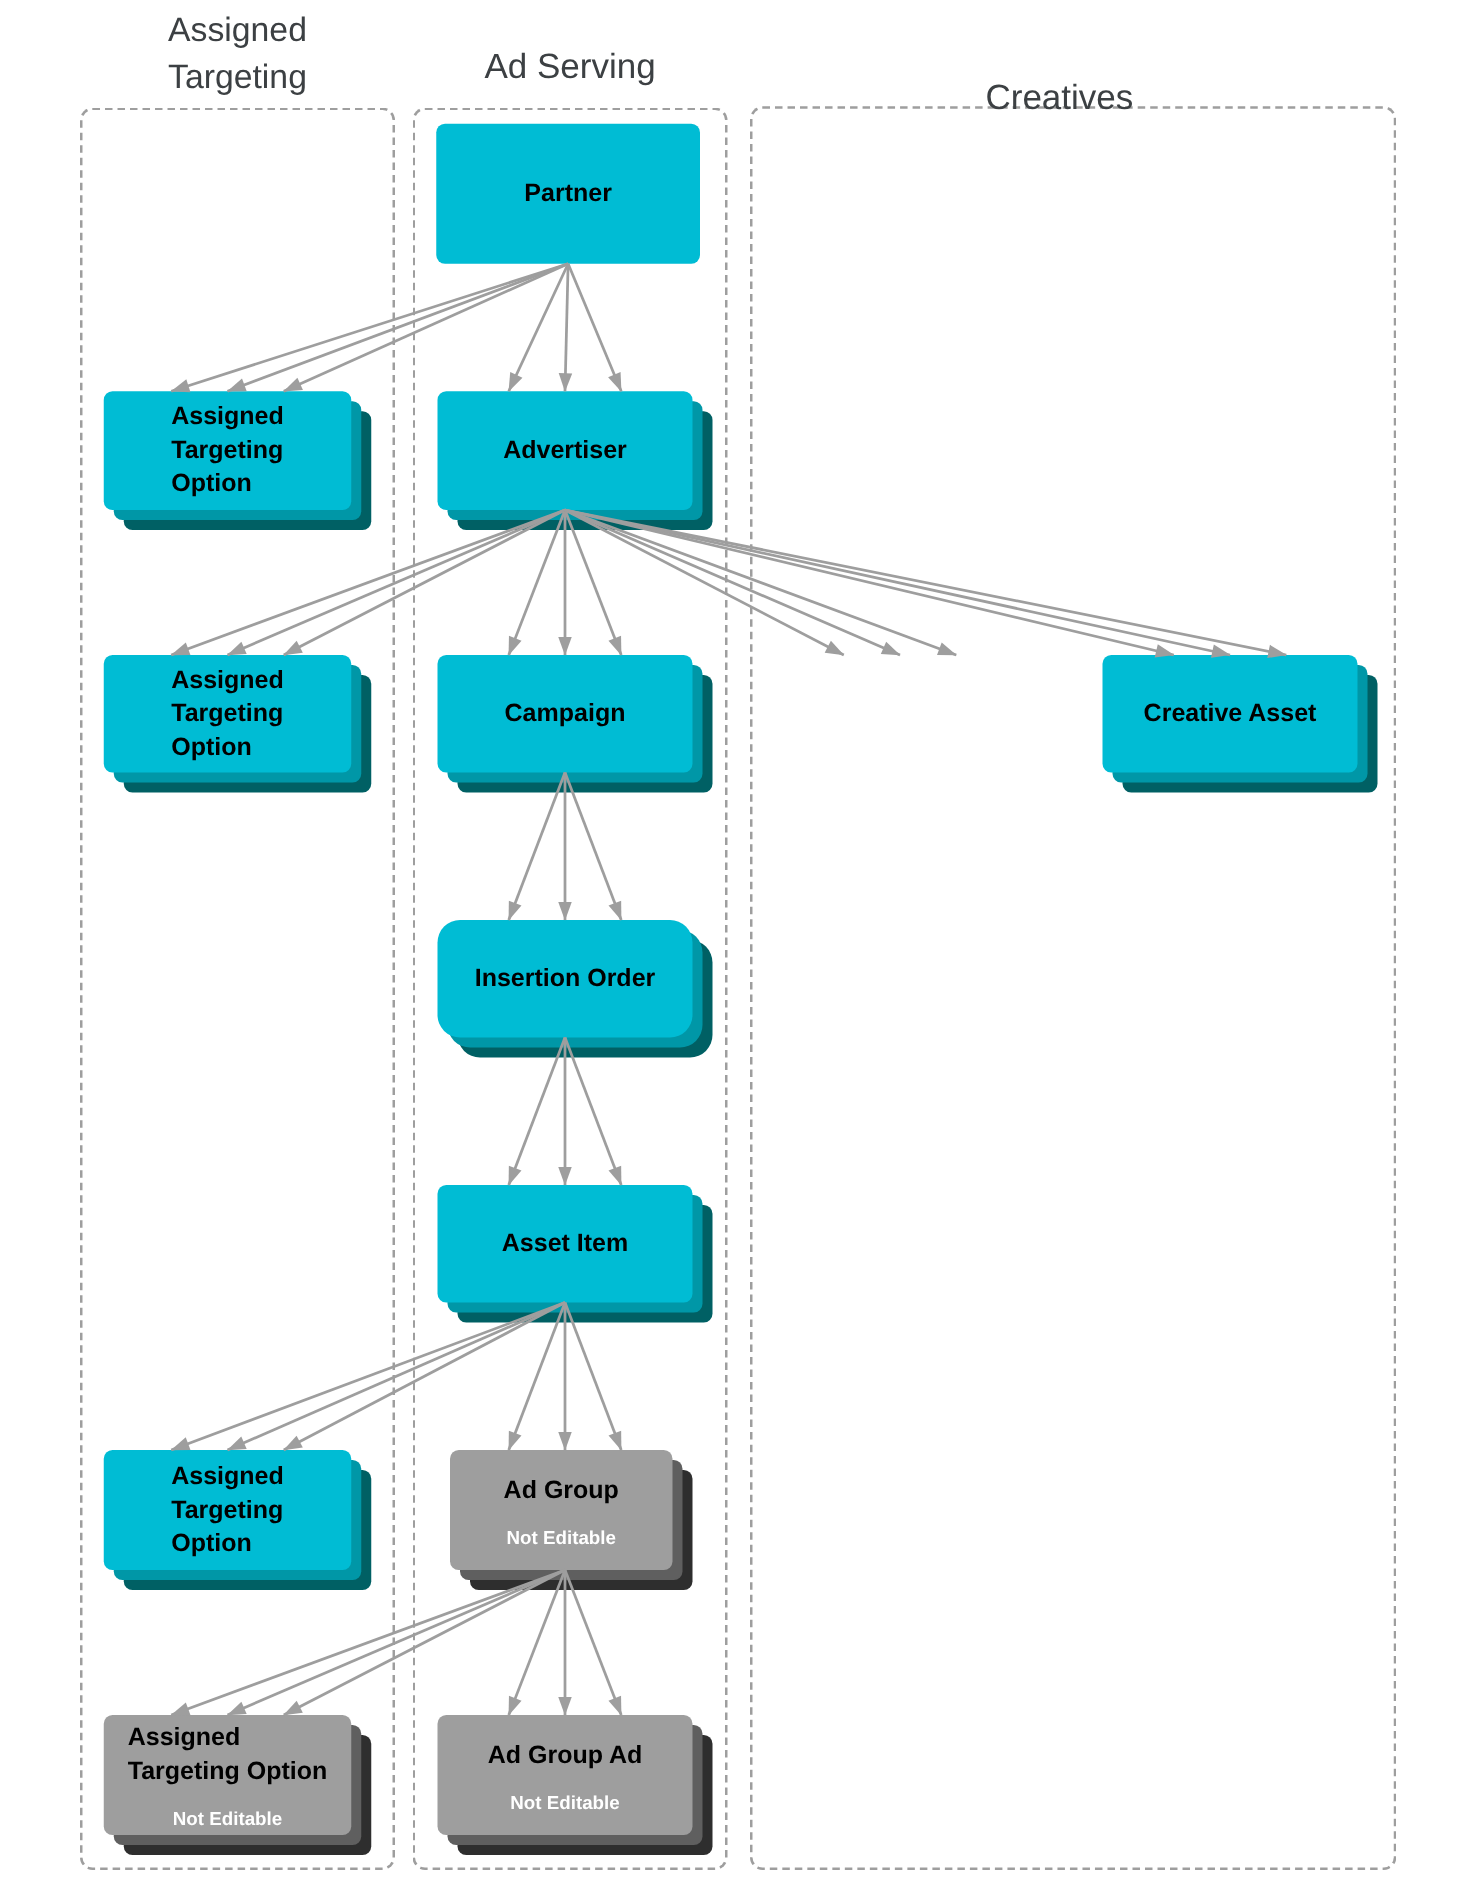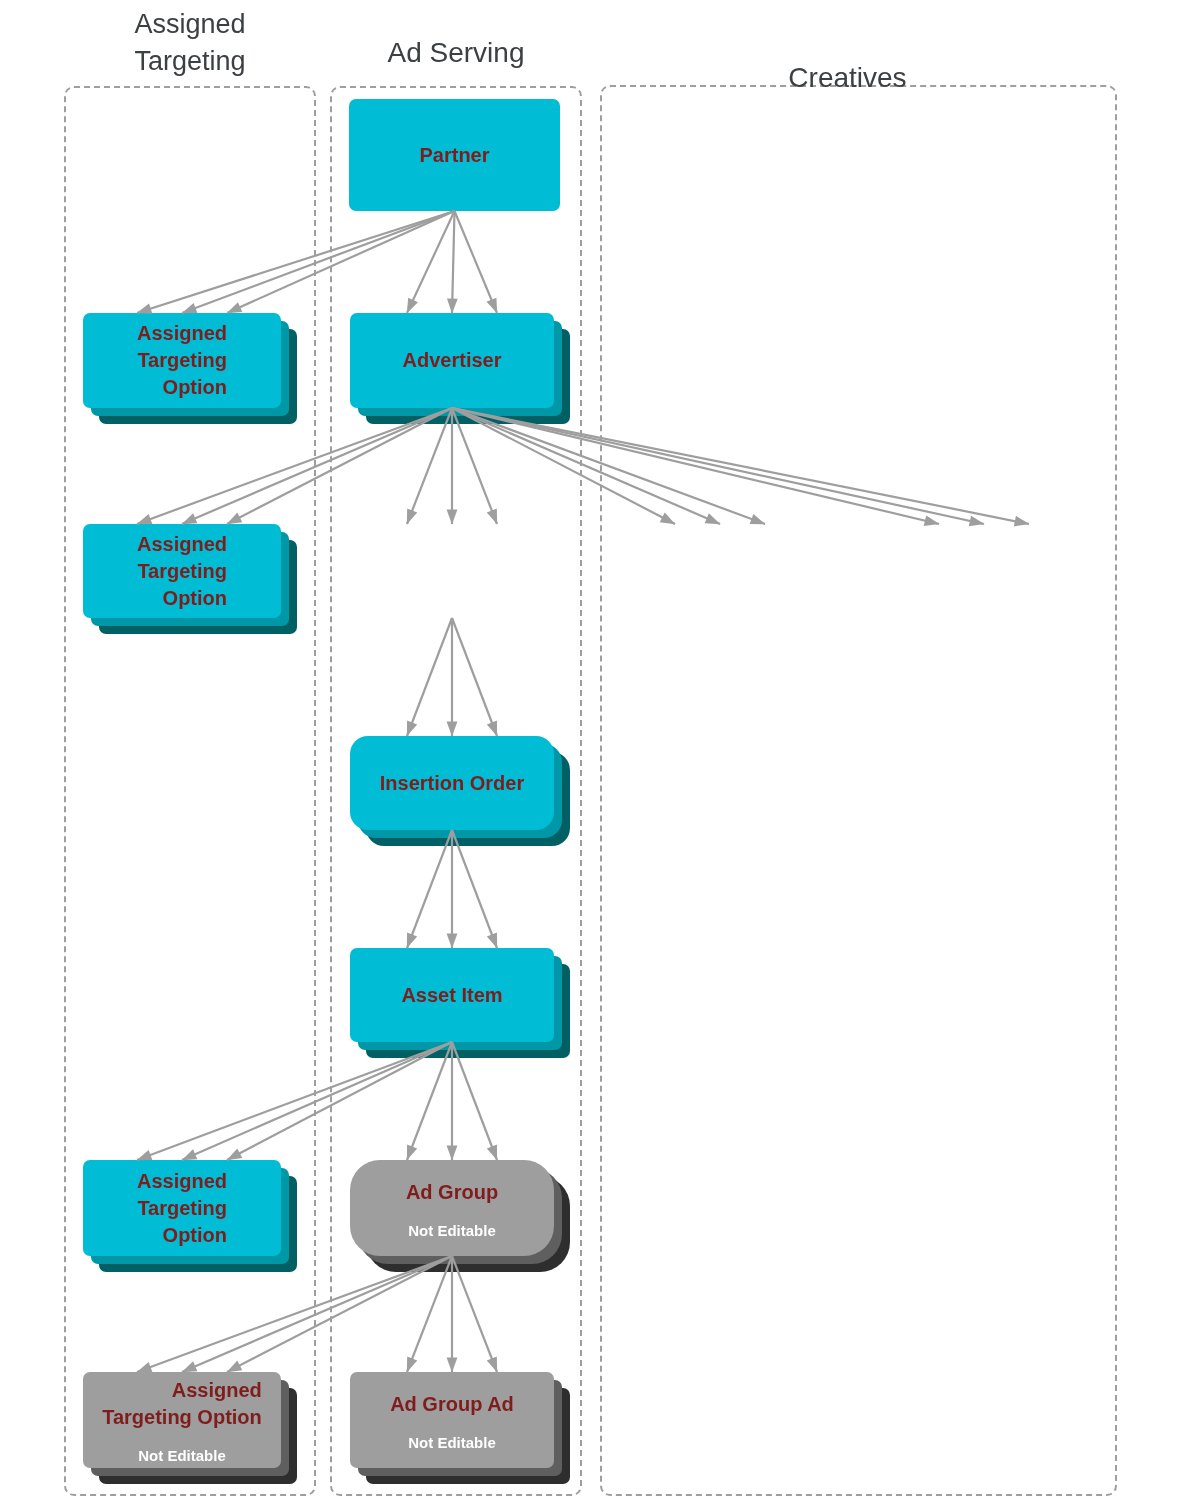--- a/index.html
+++ b/index.html
@@ -19,35 +19,35 @@
   #h-cr {left:600px;top:42px;width:495px;margin-top:17px;}
 
   
   .node{position:absolute;border-radius:7px;display:flex;flex-direction:column;
     align-items:center;justify-content:center;z-index:2;box-sizing:border-box;}
   .single-teal{background:var(--teal,#00BCD4);}
   .stack-teal{background:var(--teal,#00BCD4);
     box-shadow:8px 8px 0 var(--teal_mid,#0097A7),16px 16px 0 var(--teal_dark,#006064);}
   .stack-gray{background:var(--gray,#9E9E9E);
     box-shadow:8px 8px 0 var(--gray_mid,#5F5F5F),16px 16px 0 var(--gray_dark,#2E2E2E);}
-  .label{color:#7f1d1d;font-weight:bold;font-size:20px;line-height:27px;
-    text-align:right;white-space:pre-line;}
+  .label{color:#000000;font-weight:bold;font-size:20px;line-height:27px;
+    text-align:left;white-space:pre-line;}
   .note{color:#ffffff;font-weight:bold;font-size:15px;line-height:15px;margin-top:17px;text-align:center;}
 
   #n-partner        {left:349px;top:99px;  width:211px;height:112px;}
   #n-ato1           {left:83px; top:313px; width:198px;height:95px;}
   #n-advertiser     {left:350px;top:313px; width:204px;height:95px;}
   #n-ato2           {left:83px; top:524px; width:198px;height:94px;}
   #n-campaign       {left:350px;top:524px; width:204px;height:94px;}
   #n-creative       {left:618px;top:524px; width:204px;height:94px;}
   #n-creative_asset {left:882px;top:524px; width:204px;height:94px;}
   #n-insertion_order{left:350px;top:736px; width:204px;height:94px;border-radius:18px;}
   #n-line_item      {left:350px;top:948px; width:204px;height:94px;}
   #n-ato3           {left:83px; top:1160px;width:198px;height:96px;}
-  #n-ad_group       {left:350px;top:1160px;width:204px;height:96px;border-radius:30px;}
+  #n-ad_group       {left:360px;top:1160px;width:178px;height:96px;}
   #n-ato4           {left:83px; top:1372px;width:198px;height:96px;}
   #n-ad_group_ad    {left:350px;top:1372px;width:204px;height:96px;}
 
   
   #arrows{position:absolute;left:0;top:0;width:1184px;height:1508px;z-index:5;pointer-events:none;}
   #arrows line{stroke:var(--arrow,#9E9E9E);stroke-width:2.2;fill:none;}
 </style>
 </head>
 <body>
 
@@ -75,22 +75,28 @@
   <div class="node stack-teal" id="n-advertiser">
     <div class="label">Advertiser</div>
   </div>
 
   <div class="node stack-teal" id="n-ato2">
     <div class="label">Assigned
 Targeting
 Option</div>
   </div>
 
+  <div class="node stack-teal" id="n-campaign">
+    <div class="label">Campaign</div>
+  </div>
 
 
+  <div class="node stack-teal" id="n-creative_asset">
+    <div class="label">Creative Asset</div>
+  </div>
 
   <div class="node stack-teal" id="n-insertion_order">
     <div class="label">Insertion Order</div>
   </div>
 
   <div class="node stack-teal" id="n-line_item">
     <div class="label">Asset Item</div>
   </div>
 
   <div class="node stack-teal" id="n-ato3">

